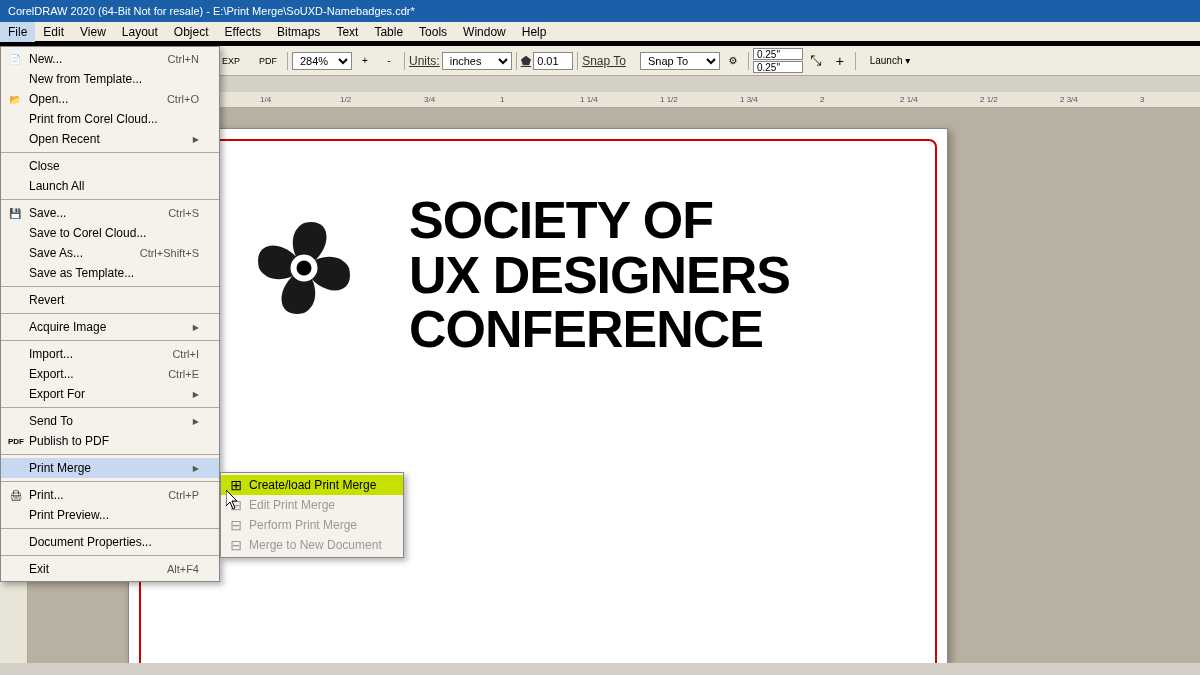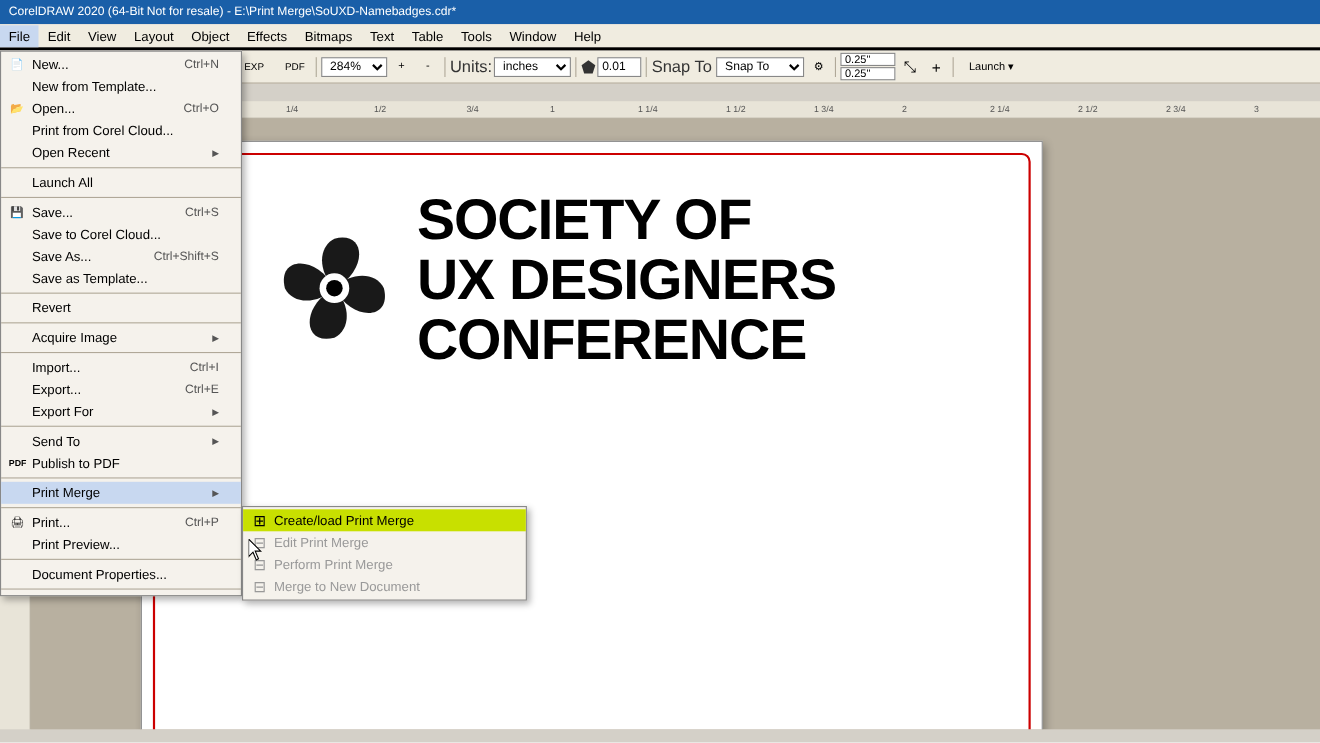--- a/index.html
+++ b/index.html
@@ -15,21 +15,21 @@
       padding: 0 8px;
       font-size: 11px;
     }
 
     
     #menu-bar {
       height: 24px;
       background: #f0ece0;
       display: flex;
       align-items: center;
-      border-bottom: 3px solid #000000;
+      border-bottom: 5px solid #000000;
     }
     .menu-item {
       padding: 3px 8px;
       cursor: pointer;
       font-size: 12px;
       color: #000;
     }
     .menu-item.active { background: #c8d8f0; }
 
     
@@ -44,21 +44,21 @@
     }
     .toolbar-btn {
       width: 22px; height: 22px;
       border: 1px solid transparent;
       background: transparent;
       cursor: pointer;
       display: flex; align-items: center; justify-content: center;
       font-size: 10px;
     }
     .toolbar-separator { width: 1px; height: 18px; background: #b0a898; margin: 0 2px; }
-    .tb2-label { font-size: 15px; color: #333; }
+    .tb2-label { font-size: 12px; color: #333; text-decoration: underline; }
     .tb2-input {
       border: 1px solid #888;
       background: white;
       height: 18px;
       font-size: 11px;
       padding: 0 3px;
     }
 
     
     #ruler-h {
@@ -124,24 +124,25 @@
     #document-border {
       position: absolute;
       top: 10px; left: 10px; right: 10px; bottom: 10px;
       border: 2px solid #cc0000;
       border-radius: 8px;
     }
 
     
     #logo-area {
       position: absolute;
-      top: 44px;
+      top: 64px;
       left: 100px;
       display: flex;
-      align-items: flex-end;
+      align-items: flex-start;
+      gap: 30px;
     }
 
     
     #souxd-logo { width: 150px; height: 150px; }
 
     
     #conf-text {
       font-size: 52px;
       font-weight: 900;
       line-height: 1.05;
@@ -183,22 +184,22 @@
       align-items: center;
       justify-content: center;
       font-size: 10px;
     }
     .has-submenu::after { content: '▶'; font-size: 8px; color: #555; }
 
     
     #submenu {
       position: fixed;
       left: 220px;
-      top: 460px;
-      width: 259px;
+      top: 472px;
+      width: 184px;
       background: #f5f2ec;
       border: 1px solid #888;
       box-shadow: 3px 3px 6px rgba(0,0,0,0.3);
       z-index: 1001;
       padding: 2px 0;
     }
     .submenu-item {
       display: flex;
       align-items: center;
       padding: 3px 20px 3px 28px;
@@ -228,21 +229,21 @@
       top: 490px;
       width: 16px;
       height: 20px;
       z-index: 1002;
       pointer-events: none;
     }
 
     .snap-to-input {
       display: flex;
       align-items: center;
-      gap: 4px;
+      gap: 14px;
     }
   </style>
 </head>
 <body>
 
 <div id="title-bar">
   <span>CorelDRAW 2020 (64-Bit Not for resale) - E:\Print Merge\SoUXD-Namebadges.cdr*</span>
 </div>
 
 <div id="menu-bar">
@@ -398,20 +399,24 @@
     <span class="icon-area"></span>
     <span>Print from Corel Cloud...</span>
   </div>
   <div class="dropdown-item has-submenu">
     <span class="icon-area"></span>
     <span>Open Recent</span>
   </div>
   <div class="menu-separator"></div>
   <div class="dropdown-item">
     <span class="icon-area"></span>
+    <span>Close</span>
+  </div>
+  <div class="dropdown-item">
+    <span class="icon-area"></span>
     <span>Launch All</span>
   </div>
   <div class="menu-separator"></div>
   <div class="dropdown-item">
     <span class="icon-area">💾</span>
     <span>Save...</span>
     <span class="shortcut">Ctrl+S</span>
   </div>
   <div class="dropdown-item">
     <span class="icon-area"></span>
@@ -474,20 +479,25 @@
   <div class="dropdown-item">
     <span class="icon-area"></span>
     <span>Print Preview...</span>
   </div>
   <div class="menu-separator"></div>
   <div class="dropdown-item">
     <span class="icon-area"></span>
     <span>Document Properties...</span>
   </div>
   <div class="menu-separator"></div>
+  <div class="dropdown-item">
+    <span class="icon-area"></span>
+    <span>Exit</span>
+    <span class="shortcut">Alt+F4</span>
+  </div>
 </div>
 
 <div id="submenu">
   <div class="submenu-item highlighted">
     <span class="icon-area" style="font-size:14px">⊞</span>
     <span>Create/load Print Merge</span>
   </div>
   <div class="submenu-item disabled">
     <span class="icon-area" style="font-size:14px">⊟</span>
     <span>Edit Print Merge</span>

